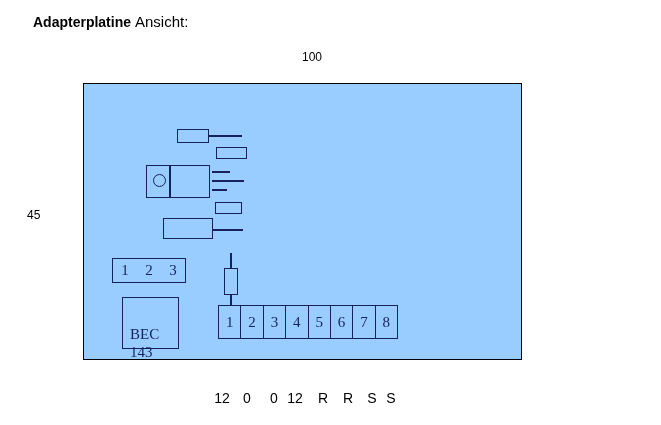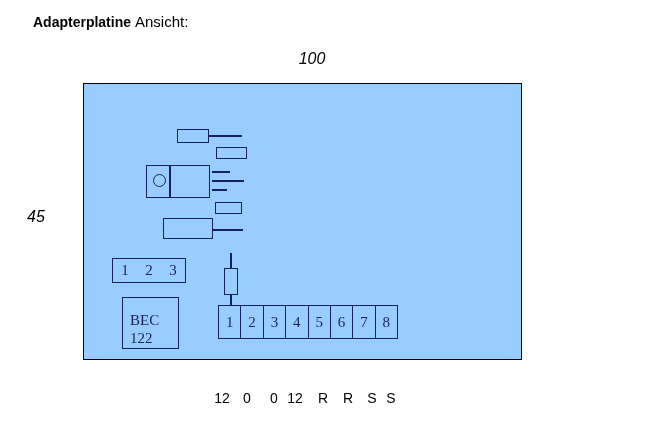--- a/index.html
+++ b/index.html
@@ -18,23 +18,22 @@
     overflow: hidden;
   }
   .page-title {
     position: absolute; left: 33px; top: 13px;
     font-size: 15px; white-space: nowrap;
   }
   .page-title .bold { font-weight: bold; font-size: 14px; }
   .page-title .regular { margin-left: 4px; }
 
   .dim-label {
-    position: absolute; font-size: 16px; color: var(--text);
+    position: absolute; font-size: 12px; color: var(--text);
     white-space: nowrap;
-    font-style: italic;
   }
   .dim-width  { left: 312px; top: 50px; transform: translateX(-50%); }
   .dim-height { left: 27px;  top: 208px; }
 
   .board {
     position: absolute;
     left: 83px; top: 83px; width: 439px; height: 277px;
     background: var(--board-fill);
     border: 1.5px solid var(--board-border);
   }
@@ -68,21 +67,21 @@
 
   .conn-123 {
     left: 28px; top: 174px; width: 74px; height: 25px;
     display: flex; align-items: center; justify-content: space-around;
     font-family: "Liberation Serif", serif; font-size: 15px; color: var(--stroke);
   }
 
   .bec-box {
     left: 38px; top: 213px; width: 57px; height: 52px;
     font-family: "Liberation Serif", serif; font-size: 15px; color: var(--stroke);
-    padding: 13px 0 0 7px; line-height: 18px;
+    padding: 27px 0 0 7px; line-height: 18px;
   }
 
   .vres-body     { left: 140px; top: 184px; width: 14px; height: 27px; }
   .vres-lead-top { left: 146px; top: 169px; height: 15px; }
   .vres-lead-bot { left: 146px; top: 211px; height: 11px; }
 
   .pin-header {
     left: 134px; top: 221px; width: 180px; height: 34px;
     display: flex;
   }
@@ -130,21 +129,21 @@
   <div class="hline lead-smd-r2"></div>
 
   <div class="rect conn-123">
     <span>1</span>
     <span>2</span>
     <span>3</span>
   </div>
 
   <div class="rect bec-box">
     <div>BEC</div>
-    <div>122</div>
+    <div>143</div>
   </div>
 
   <div class="vline vres-lead-top"></div>
   <div class="rect vres-body"></div>
   <div class="vline vres-lead-bot"></div>
 
   <div class="rect pin-header">
     <div class="cell">1</div>
     <div class="cell">2</div>
     <div class="cell">3</div>

